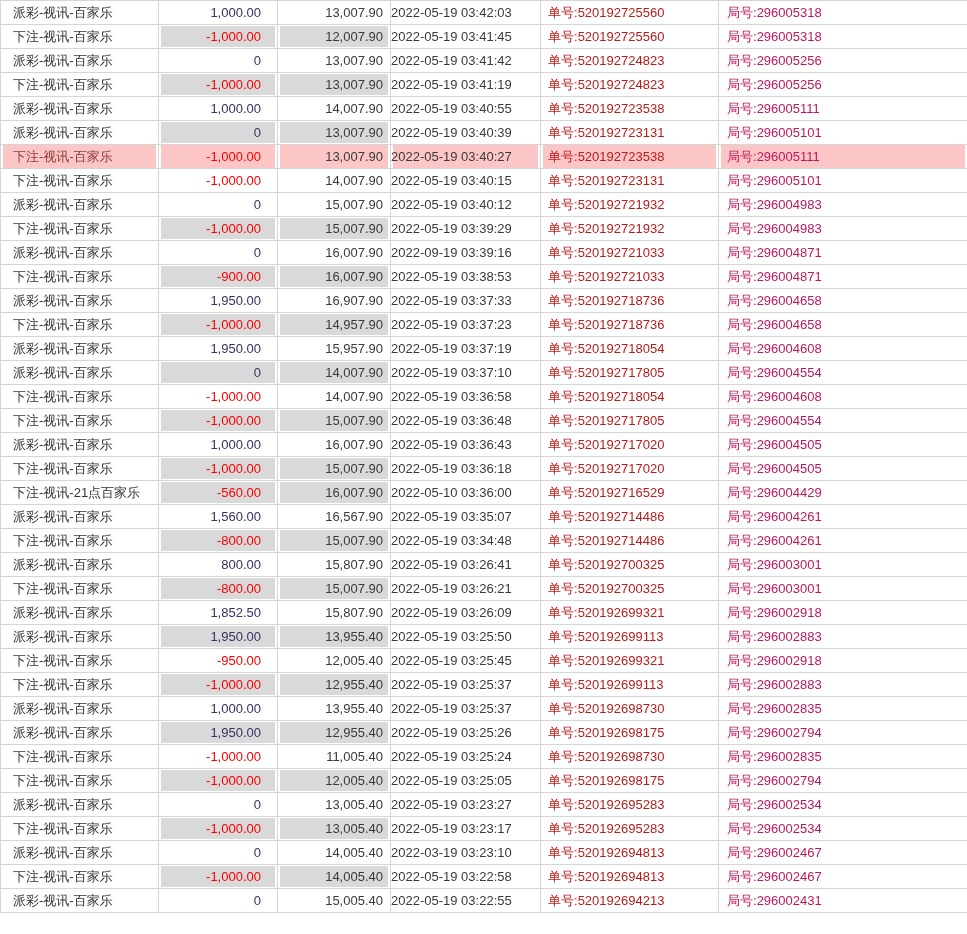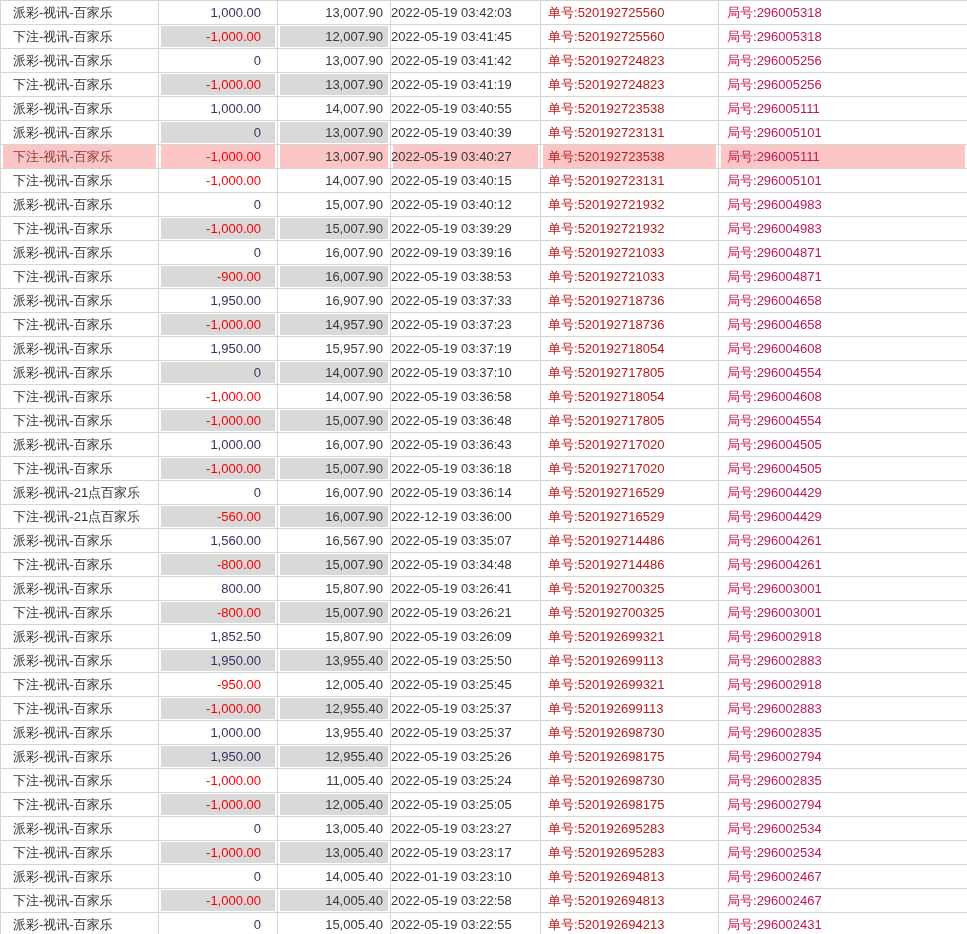--- a/index.html
+++ b/index.html
@@ -217,33 +217,25 @@
     <td class="c-round"><span>局号:</span><span>296004505</span></td>
   </tr>
       <tr class="row-gray">
     <td class="c-type">下注-视讯-百家乐</td>
     <td class="c-amount neg">-1,000.00</td>
     <td class="c-balance">15,007.90</td>
     <td class="c-time">2022-05-19 03:36:18</td>
     <td class="c-order"><span>单号:</span><span>520192717020</span></td>
     <td class="c-round"><span>局号:</span><span>296004505</span></td>
   </tr>
-      <tr>
-    <td class="c-type">派彩-视讯-21点百家乐</td>
-    <td class="c-amount">0</td>
-    <td class="c-balance">16,007.90</td>
-    <td class="c-time">2022-05-19 03:36:14</td>
-    <td class="c-order"><span>单号:</span><span>520192716529</span></td>
-    <td class="c-round"><span>局号:</span><span>296004429</span></td>
-  </tr>
       <tr class="row-gray">
     <td class="c-type">下注-视讯-21点百家乐</td>
     <td class="c-amount neg">-560.00</td>
     <td class="c-balance">16,007.90</td>
-    <td class="c-time">2022-12-19 03:36:00</td>
+    <td class="c-time">2022-05-10 03:36:00</td>
     <td class="c-order"><span>单号:</span><span>520192716529</span></td>
     <td class="c-round"><span>局号:</span><span>296004429</span></td>
   </tr>
       <tr>
     <td class="c-type">派彩-视讯-百家乐</td>
     <td class="c-amount">1,560.00</td>
     <td class="c-balance">16,567.90</td>
     <td class="c-time">2022-05-19 03:35:07</td>
     <td class="c-order"><span>单号:</span><span>520192714486</span></td>
     <td class="c-round"><span>局号:</span><span>296004261</span></td>
@@ -349,21 +341,21 @@
     <td class="c-amount neg">-1,000.00</td>
     <td class="c-balance">13,005.40</td>
     <td class="c-time">2022-05-19 03:23:17</td>
     <td class="c-order"><span>单号:</span><span>520192695283</span></td>
     <td class="c-round"><span>局号:</span><span>296002534</span></td>
   </tr>
       <tr>
     <td class="c-type">派彩-视讯-百家乐</td>
     <td class="c-amount">0</td>
     <td class="c-balance">14,005.40</td>
-    <td class="c-time">2022-01-19 03:23:10</td>
+    <td class="c-time">2022-03-19 03:23:10</td>
     <td class="c-order"><span>单号:</span><span>520192694813</span></td>
     <td class="c-round"><span>局号:</span><span>296002467</span></td>
   </tr>
       <tr class="row-gray">
     <td class="c-type">下注-视讯-百家乐</td>
     <td class="c-amount neg">-1,000.00</td>
     <td class="c-balance">14,005.40</td>
     <td class="c-time">2022-05-19 03:22:58</td>
     <td class="c-order"><span>单号:</span><span>520192694813</span></td>
     <td class="c-round"><span>局号:</span><span>296002467</span></td>

